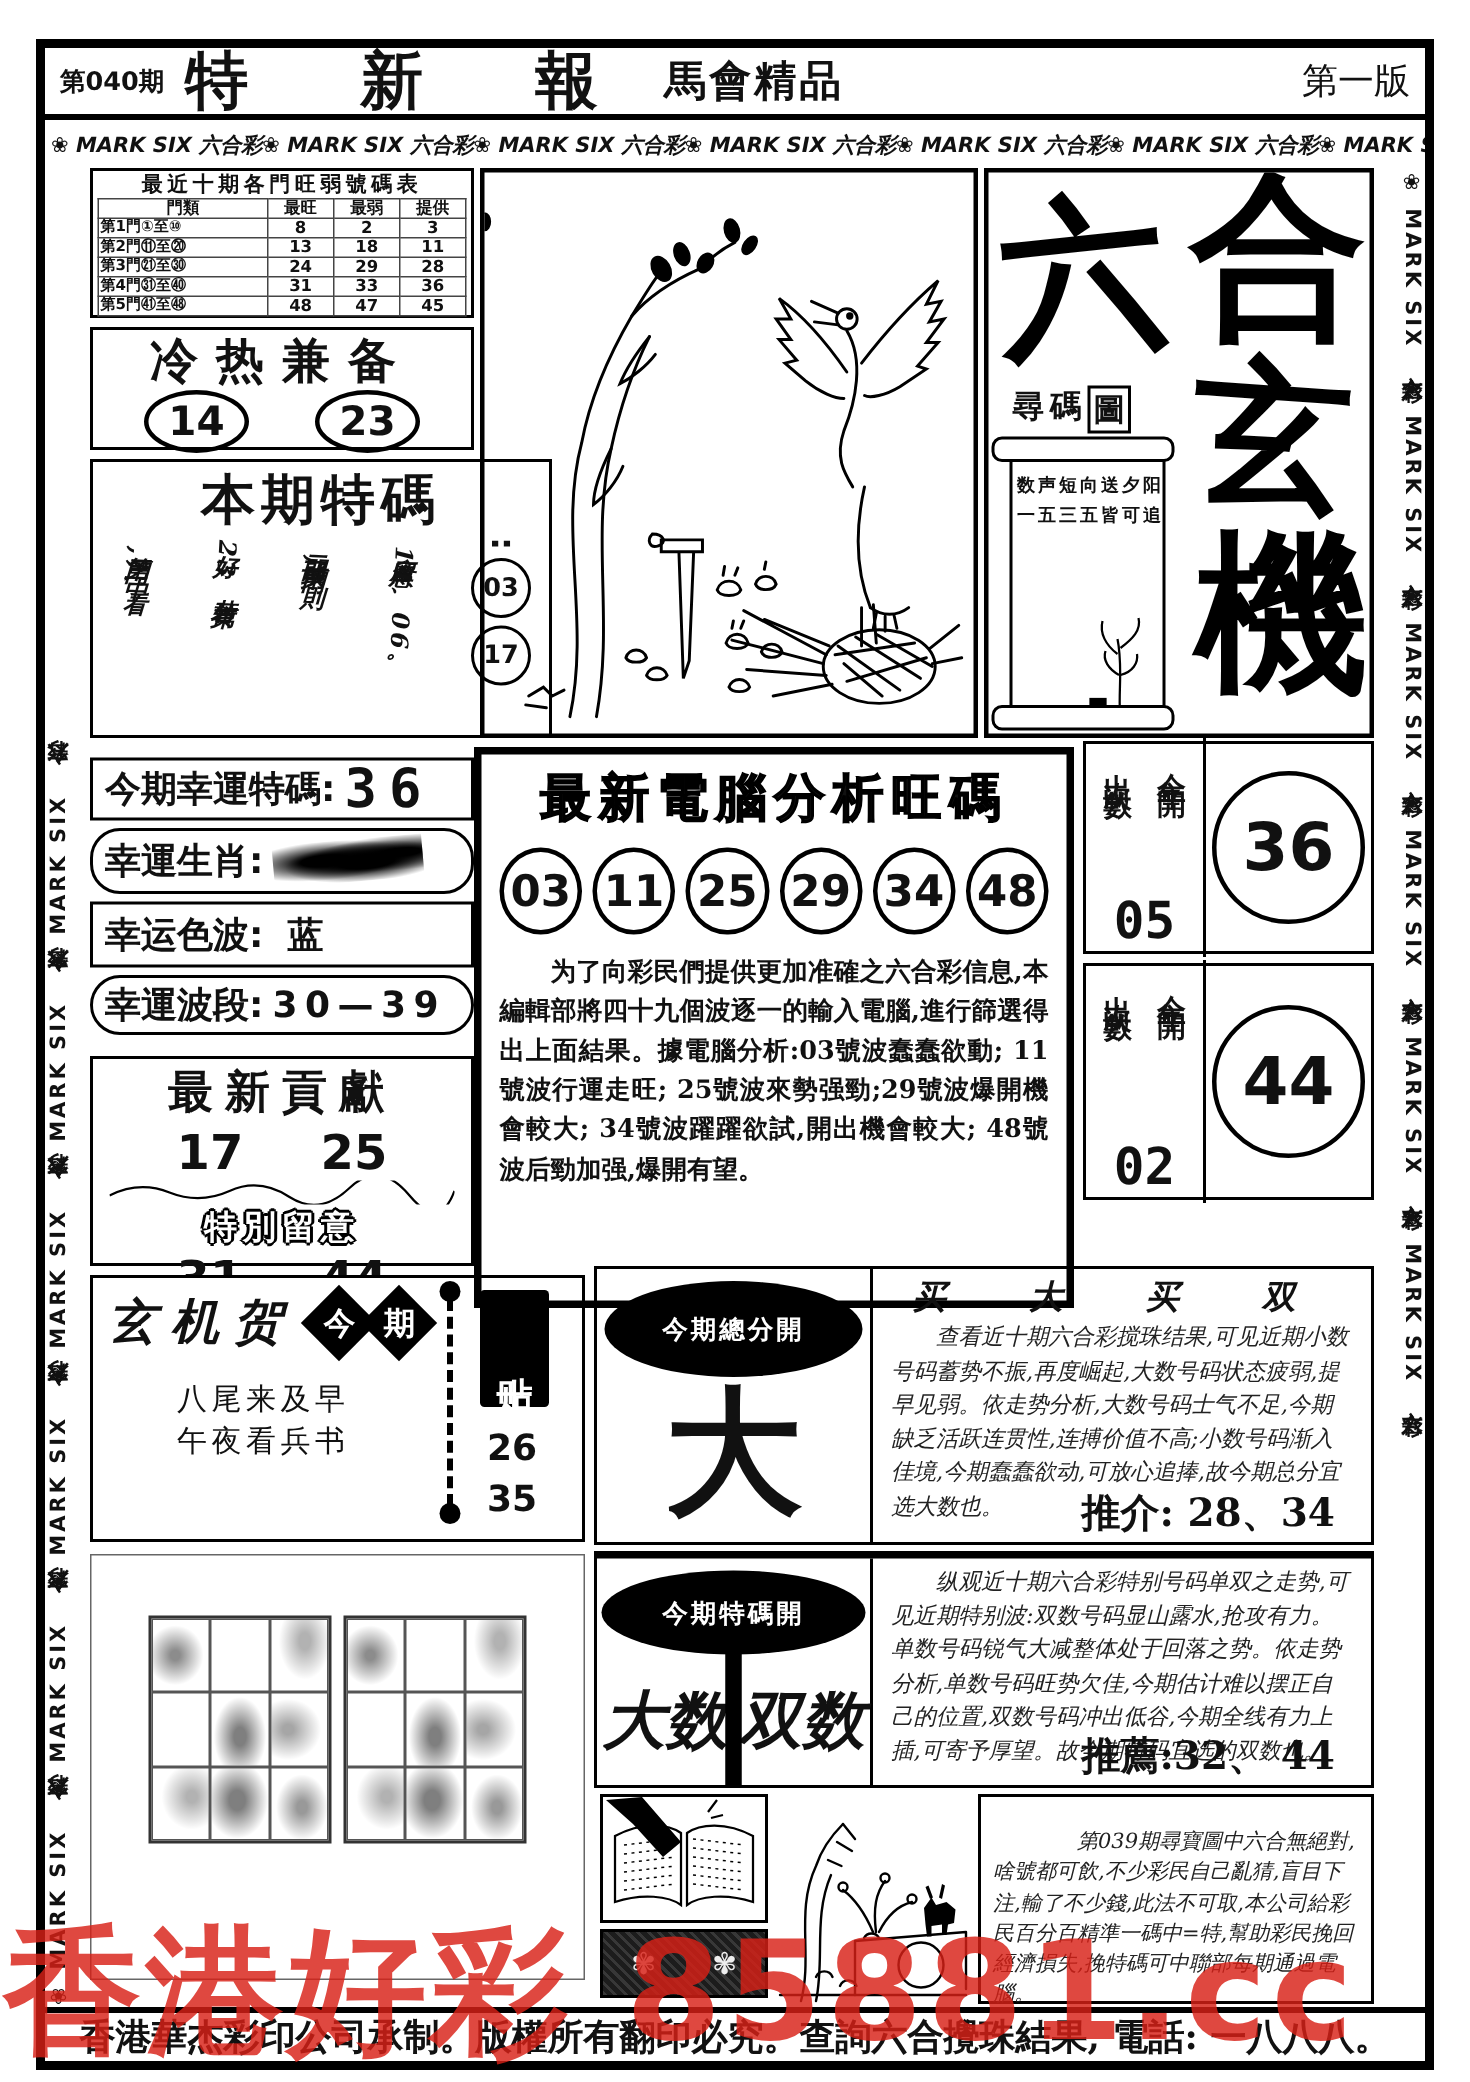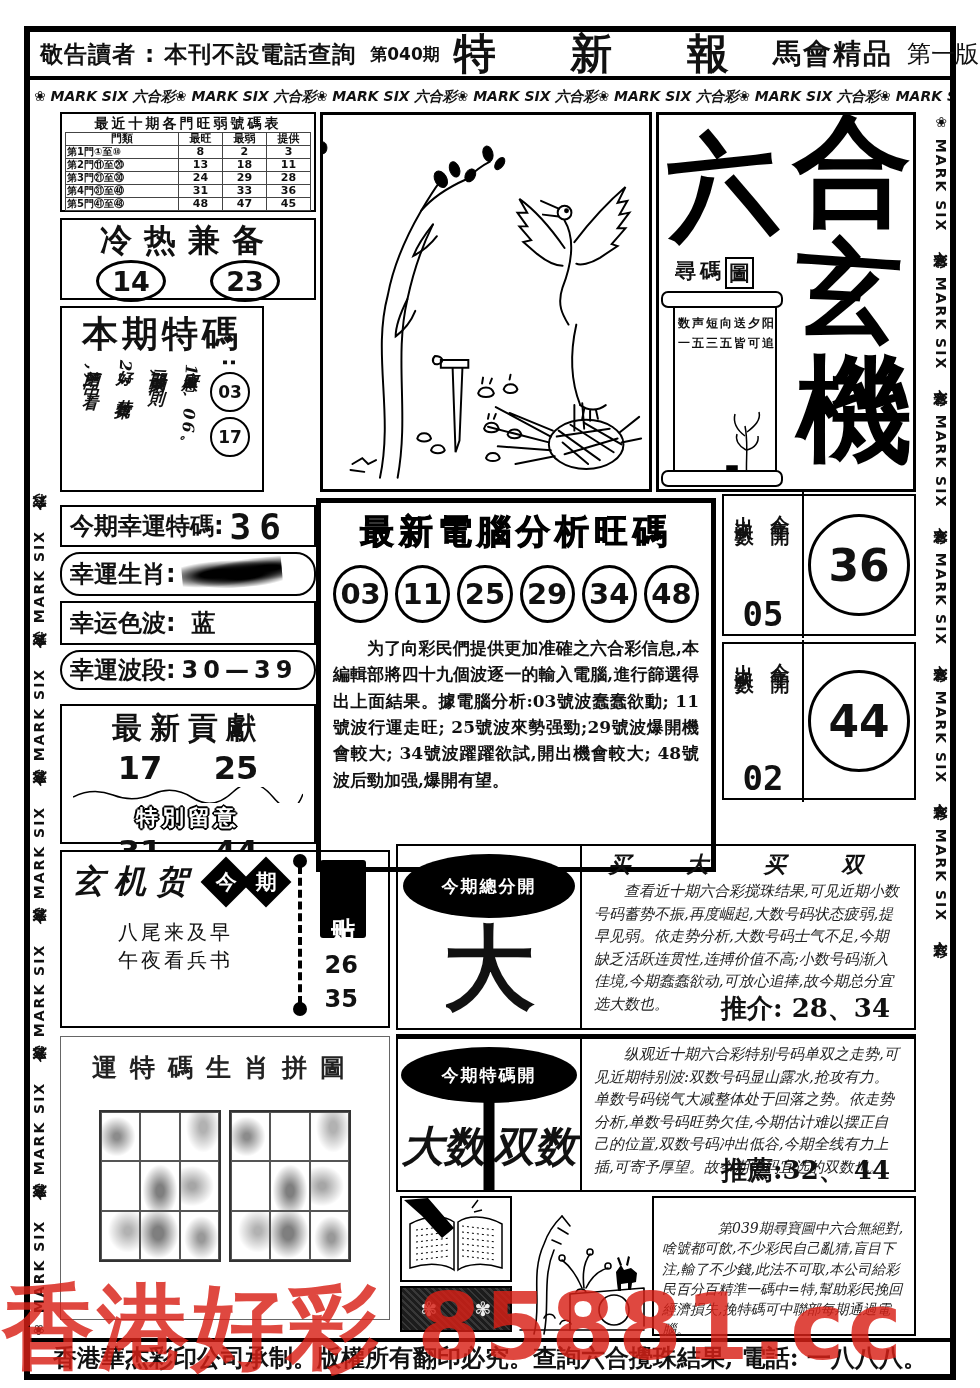--- a/index.html
+++ b/index.html
@@ -37,21 +37,21 @@
   #hot-table th,#hot-table td{border:1px solid #444;text-align:center;padding:0;font-weight:bold;}
   #hot-table th{font-weight:900;}
   #hot-table td.gate{text-align:left;padding-left:1px;font-size:10px;}
 
   
   #cold-hot{left:30px;top:186px;width:256px;height:82px;text-align:center;}
   #cold-hot .ch-title{font-family:"DejaVu Serif",serif;font-size:32px;font-weight:900;letter-spacing:12px;line-height:40px;}
   .oval{display:inline-flex;align-items:center;justify-content:center;width:64px;height:36px;border:3px solid #000;border-radius:50%;font-size:27px;font-weight:bold;margin:0 22px;}
 
   
-  #special-code{left:30px;top:274px;width:204px;height:186px;padding:4px 6px;}
+  #special-code{left:30px;top:274px;width:308px;height:186px;padding:4px 6px;}
   #special-code .sc-title{font-family:"DejaVu Serif",serif;font-size:36px;font-weight:900;text-align:center;letter-spacing:4px;line-height:42px;}
   .sc-cols{display:flex;justify-content:space-between;height:128px;padding:4px 6px 0 10px;}
   .vcol{writing-mode:vertical-rl;font-family:"DejaVu Serif",serif;font-style:italic;font-size:16px;font-weight:bold;transform:rotate(3deg);letter-spacing:2px;}
   .provide-col{display:flex;flex-direction:column;align-items:center;gap:5px;}
   .provide-col .vtxt{writing-mode:vertical-rl;font-size:22px;font-weight:900;}
   .cnum{display:inline-flex;align-items:center;justify-content:center;border:2px solid #000;border-radius:50%;font-weight:bold;background:#fff;}
   .cnum.small{width:36px;height:36px;font-size:17px;}
 
   
   .lucky{left:30px;width:256px;display:flex;align-items:center;padding:0 8px;gap:6px;}
@@ -161,21 +161,20 @@
   #treasure .hand{font-size:14px;line-height:1.45;text-indent:4em;margin-top:14px;}
 </style>
 </head>
 <body>
 
 <div class="page">
 
   <div class="frame">
 
     <div class="abs header">
-      <span class="hdr-notice">敬告讀者 : 本刊不設電話查詢</span>
       <span class="hdr-issue">第040期</span>
       <span class="hdr-title">特 新 報</span>
       <span class="hdr-sub">馬會精品</span>
       <span class="hdr-ed">第一版</span>
     </div>
 
     <div class="abs marquee-top">
         <span class="mq-unit">❀ MARK SIX 六合彩</span>
         <span class="mq-unit">❀ MARK SIX 六合彩</span>
         <span class="mq-unit">❀ MARK SIX 六合彩</span>
@@ -301,21 +300,20 @@
         </div>
       <div class="tip-dash"></div>
       <div class="tip-box">贴士</div>
       <div class="tip-nums" id="tip-nums">
           <div>26</div>
           <div>35</div>
         </div>
     </div>
 
     <div class="abs" id="puzzle">
-      <div class="pz-title">運特碼生肖拼圖</div>
       <div class="pz-grids">
         <div class="pz-grid">
             <div class="pz-cell"></div>
             <div class="pz-cell"></div>
             <div class="pz-cell"></div>
             <div class="pz-cell"></div>
             <div class="pz-cell"></div>
             <div class="pz-cell"></div>
             <div class="pz-cell"></div>
             <div class="pz-cell"></div>

